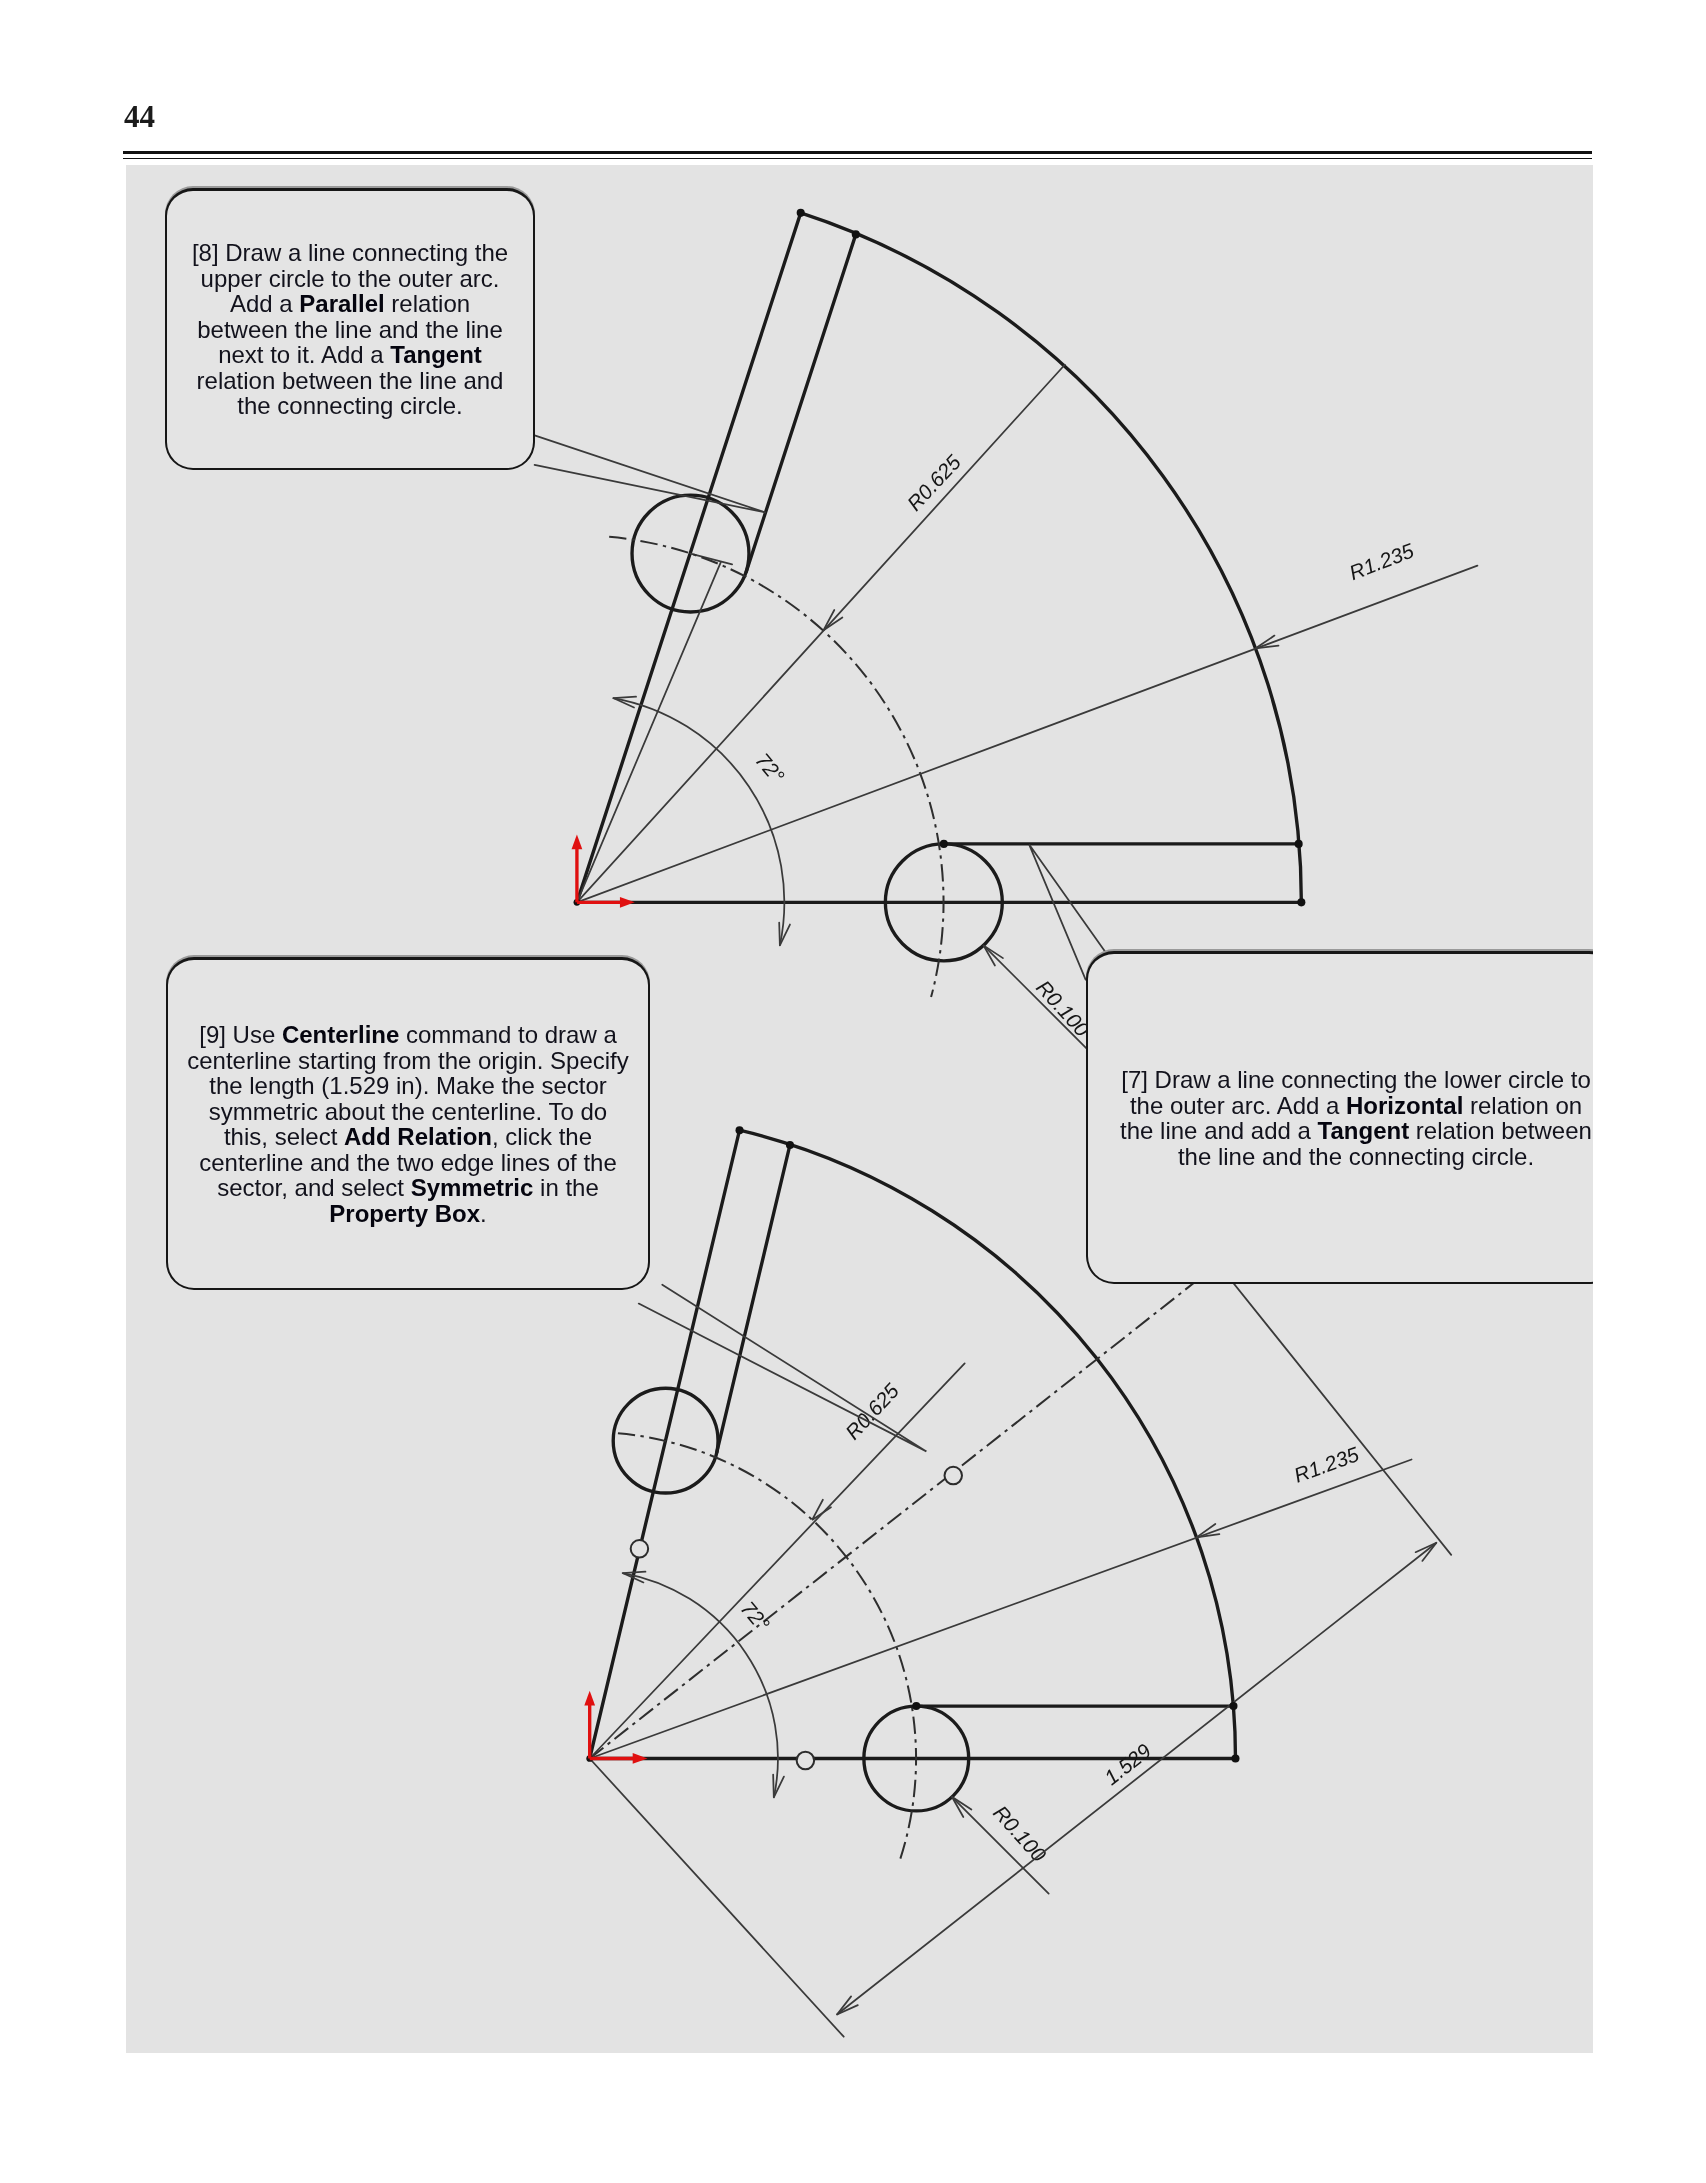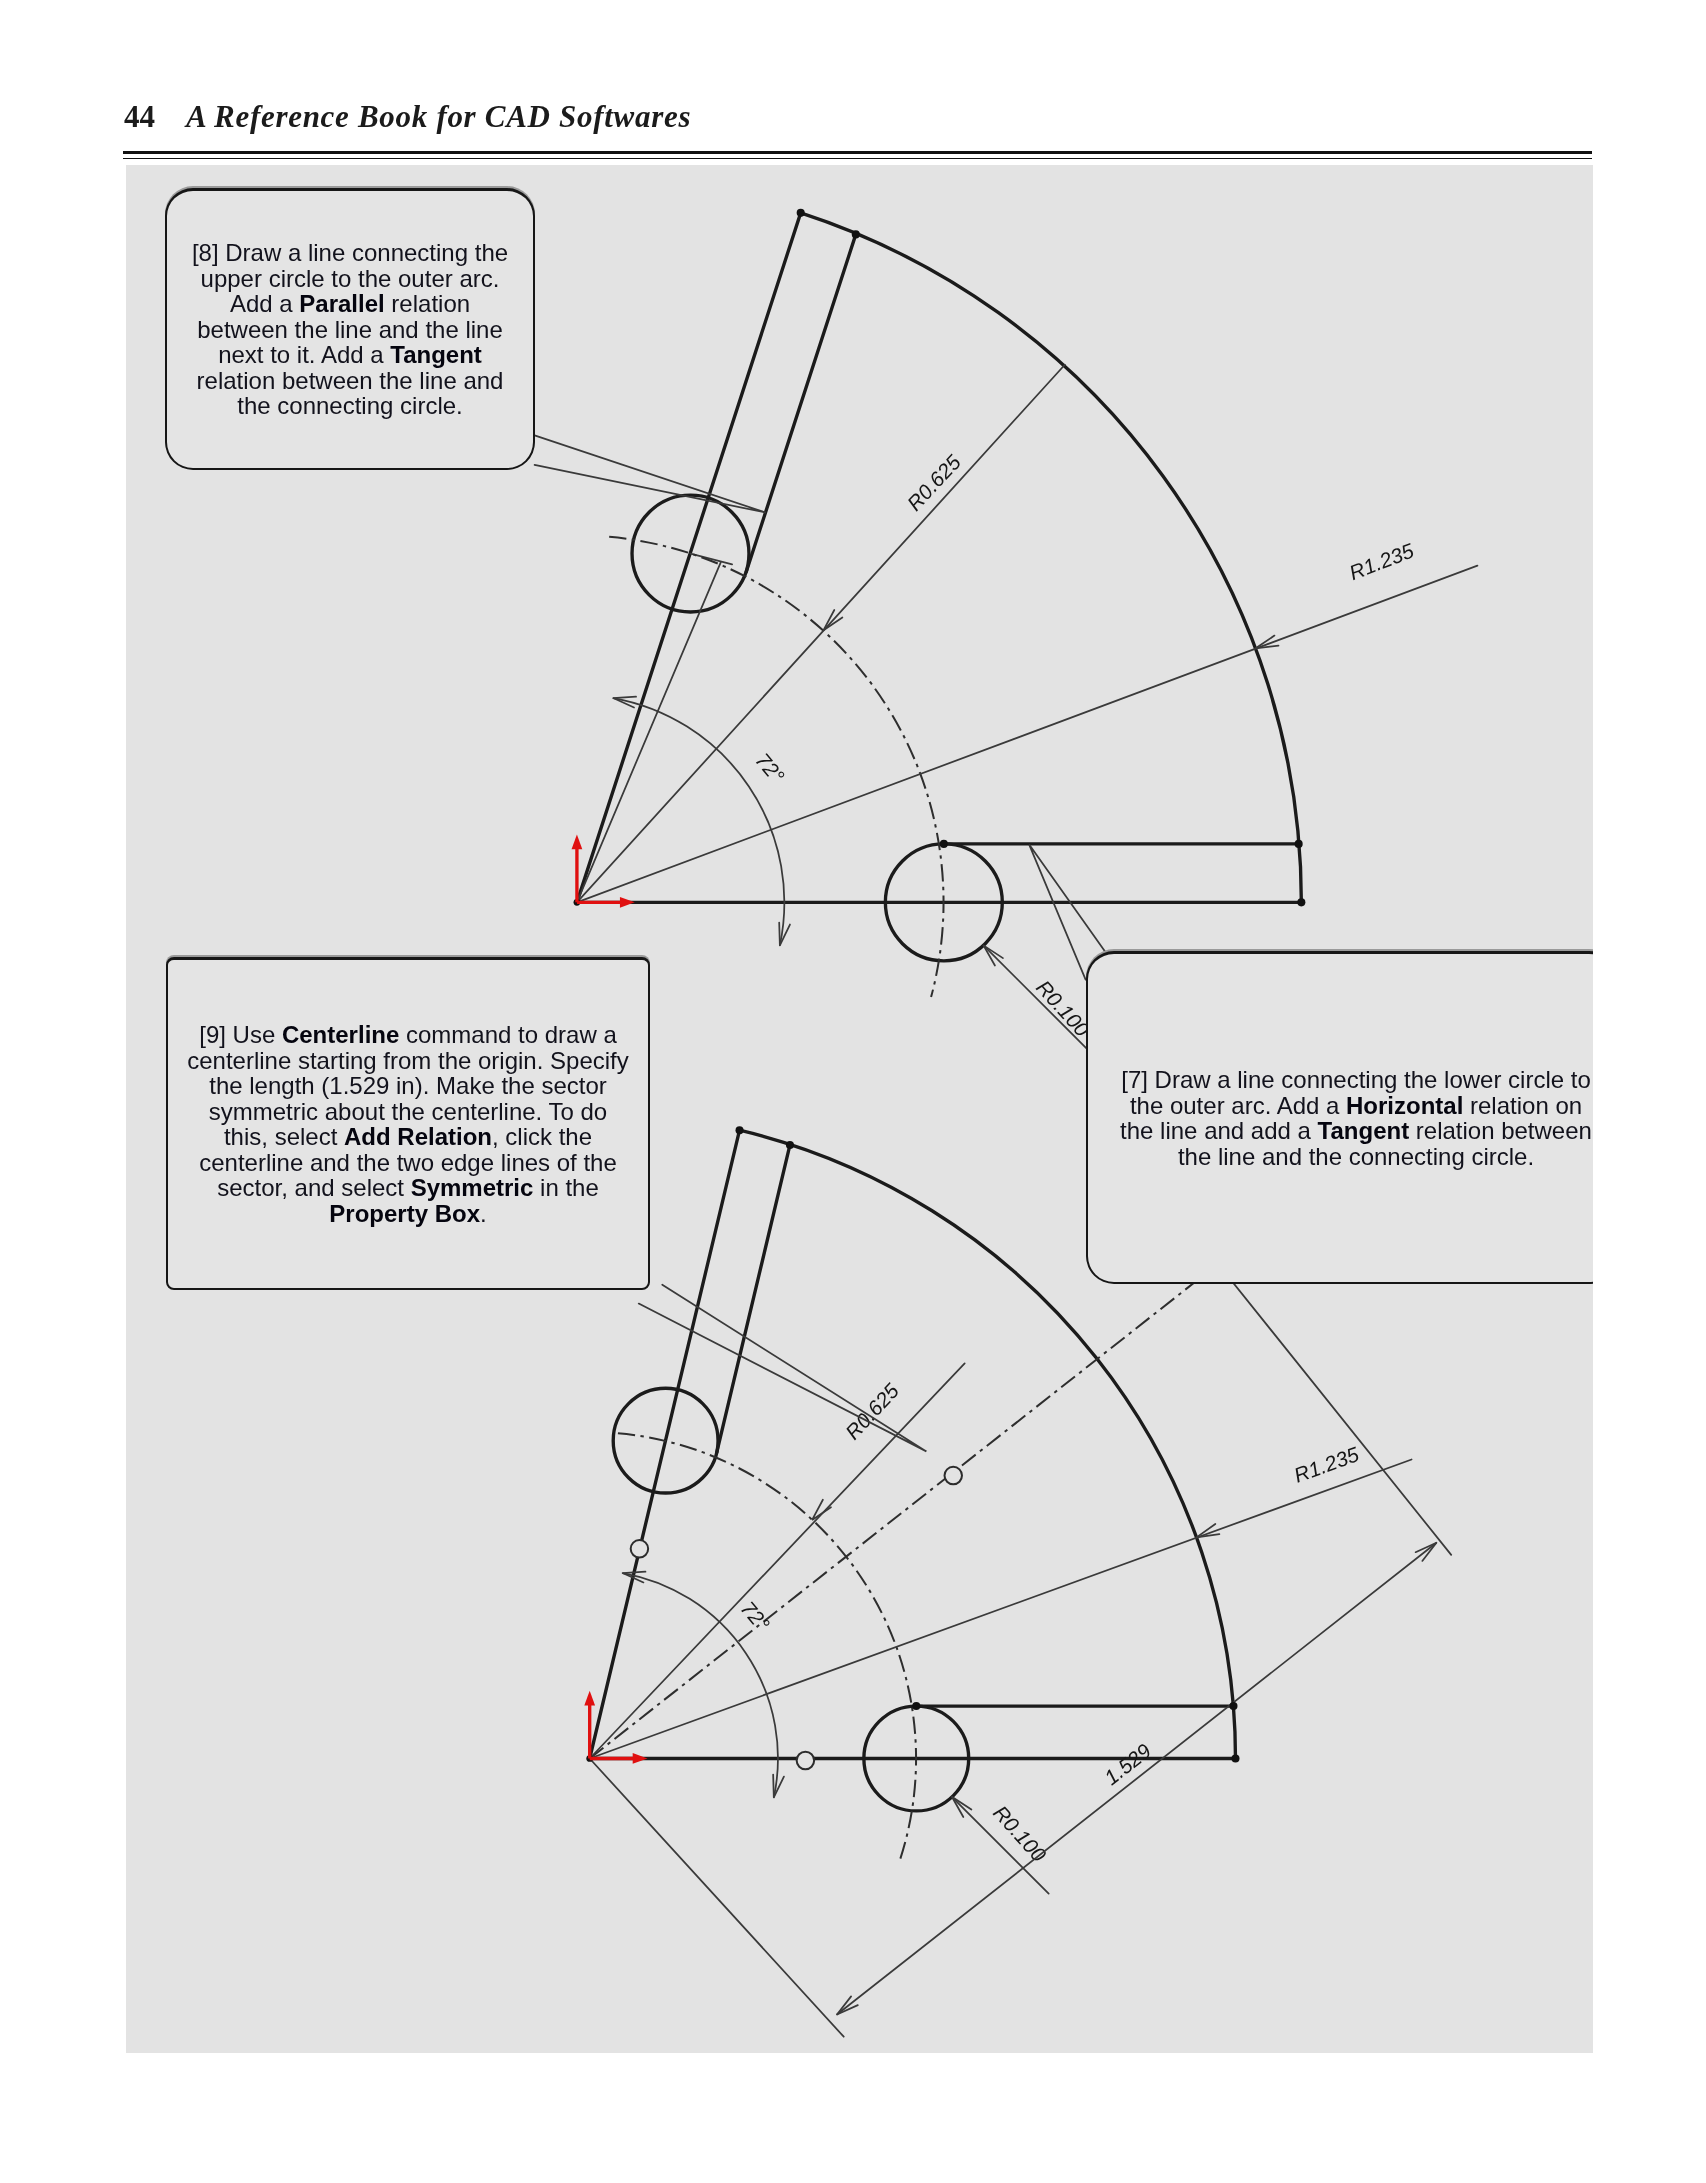--- a/index.html
+++ b/index.html
@@ -24,39 +24,38 @@
   
   .callout{
     position:absolute;box-sizing:border-box;
     background:#e4e4e4;border:2px solid #161616;border-top-width:3.4px;border-radius:28px;
     display:flex;align-items:center;justify-content:center;text-align:center;
     padding:12px 19px;box-shadow:0 -2px 0 #9a9a9a;
   }
   .callout .txt{font-size:24px;line-height:25.5px;color:#12121c;}
   .callout .txt b{font-weight:bold;color:#05050f;}
   .co8{left:39px;top:23px;width:370px;height:282px;}
-  .co9{left:40px;top:792px;width:484px;height:333px;border-radius:8px;}
+  .co9{left:40px;top:792px;width:484px;height:333px;}
   .co7{left:960px;top:786px;width:531px;height:333px;padding-left:28px;}
   
   .bold-ln{stroke:#1b1b1b;stroke-width:5;fill:none;stroke-linecap:round;}
   .thin-ln{stroke:#3a3a3a;stroke-width:2.6;fill:none;stroke-linecap:round;}
   .dashdot{stroke:#2e2e2e;stroke-width:3;fill:none;stroke-dasharray:26 8 5 8;}
   .dim-txt{font-family:"Liberation Sans",sans-serif;font-style:italic;font-size:31px;fill:#161616;}
   .dot{fill:#111;}
   .marker{fill:#e3e3e3;stroke:#2c2c2c;stroke-width:3;}
   .red-ln{stroke:#e01010;stroke-width:5;fill:none;}
   .red-fill{fill:#e01010;}
 </style>
 </head>
 <body>
 
 <div class="header">
   <div class="header-line">
     <span class="page-num">44</span>
-    <span class="page-title">A Reference Book for CAD Softwares</span>
   </div>
 </div>
 <div class="rule1"></div>
 <div class="rule2"></div>
 
 <div class="panel">
 
 <svg width="1467" height="1888" viewBox="0 0 2183 2809">
 
   <g>

